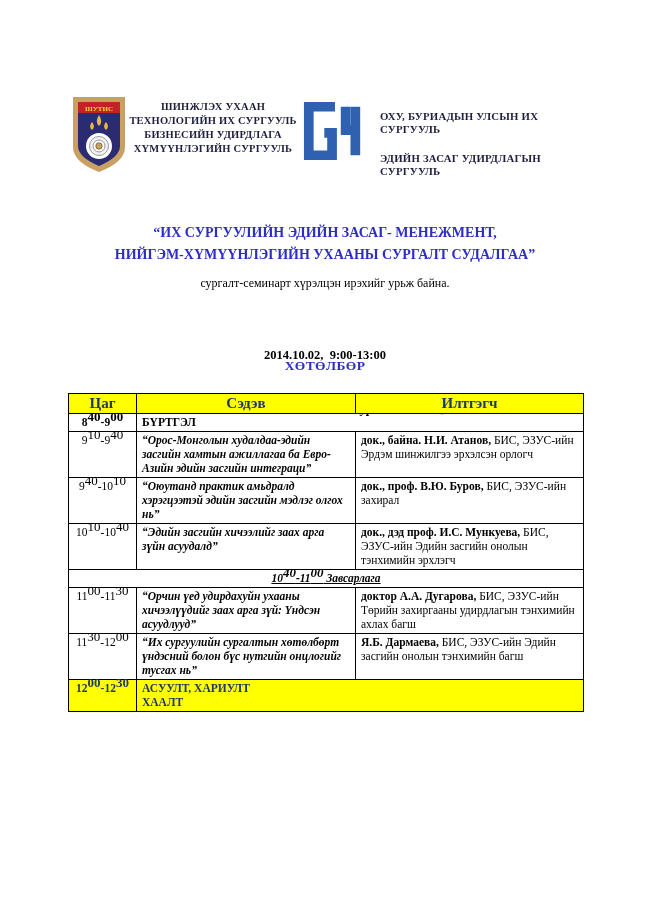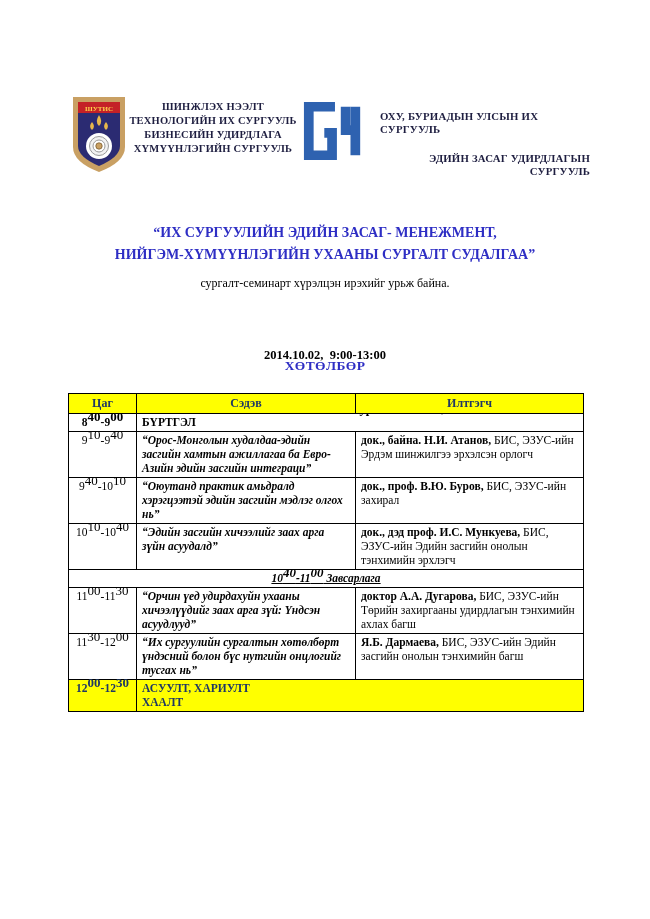--- a/index.html
+++ b/index.html
@@ -24,21 +24,21 @@
     font-weight:bold;font-size:10.5px;line-height:14px;color:var(--ink);
     letter-spacing:.2px;
   }
   .uni-left .blk2{}
   .bgu{left:302px;top:98px;width:64px;height:66px;}
   .uni-right{
     left:380px;top:110px;width:210px;
     font-weight:bold;font-size:10.8px;line-height:13px;color:var(--ink);
     letter-spacing:.2px;
   }
-  .uni-right .blk2{margin-top:16px;text-align:right;}
+  .uni-right .blk2{margin-top:16px;}
 
   
   .doc-title{
     left:0;top:222px;width:650px;text-align:center;
     color:var(--title-blue);font-weight:bold;font-size:14px;line-height:22px;
   }
   .invite{left:0;top:276px;width:650px;text-align:center;font-size:12px;}
   .when{
     left:0;top:310px;width:650px;text-align:center;
     font-weight:bold;font-size:12.5px;line-height:18px;white-space:pre-wrap;
@@ -48,21 +48,21 @@
     color:var(--title-blue);font-weight:bold;font-size:13.5px;letter-spacing:.4px;
   }
 
   
   table.program{
     position:absolute;left:68px;top:393px;width:515px;
     border-collapse:collapse;table-layout:fixed;
   }
   table.program th{
     border:1px solid #000;background:var(--yellow);color:var(--navy);
-    font-size:12px;font-weight:bold;padding:2px 2px;line-height:15px;
+    font-size:15px;font-weight:bold;padding:2px 2px;line-height:15px;
   }
   table.program td{
     border:1px solid #000;vertical-align:top;
     font-size:11.5px;line-height:14px;padding:1px 5px 2px;
   }
   td.c-time{text-align:center;padding-left:1px;padding-right:1px;}
   .ttime sup{font-size:13px;line-height:0;vertical-align:super;}
   .b{font-weight:bold;}
   td.c-topic{font-weight:bold;font-style:italic;}
   td.c-break{text-align:center;font-weight:bold;font-style:italic;padding:2px;}
@@ -82,21 +82,21 @@
     <path d="M22 27 q4 4.5 0 8 q-4 -3.5 0 -8" fill="#E8B84B"></path>
     <path d="M36 27 q4 4.5 0 8 q-4 -3.5 0 -8" fill="#E8B84B"></path>
     <circle cx="29" cy="51" r="13" fill="#ffffff"></circle>
     <circle cx="29" cy="51" r="9.5" fill="#f2f2f2" stroke="#9a9a9a" stroke-width="1"></circle>
     <circle cx="29" cy="51" r="6" fill="#ffffff" stroke="#9a9a9a" stroke-width="1"></circle>
     <circle cx="29" cy="51" r="3.2" fill="#C9A063" stroke="#7a5c2e" stroke-width="0.8"></circle>
   </svg>
 </div>
 
 <div class="abs uni-left">
-  <div>ШИНЖЛЭХ НЭЭЛТ</div>
+  <div>ШИНЖЛЭХ УХААН</div>
   <div>ТЕХНОЛОГИЙН ИХ СУРГУУЛЬ</div>
   <div class="blk2">БИЗНЕСИЙН УДИРДЛАГА</div>
   <div>ХҮМҮҮНЛЭГИЙН СУРГУУЛЬ</div>
 </div>
 
 <div class="abs bgu">
   <svg width="64" height="66" viewBox="0 0 66 64">
     <g fill="none" stroke="#2E62B0" stroke-width="10" stroke-linecap="butt">
       <path d="M34 7 H7 V57 H31 V34 H23"></path>
       <path d="M45 7 V31 H55"></path>

